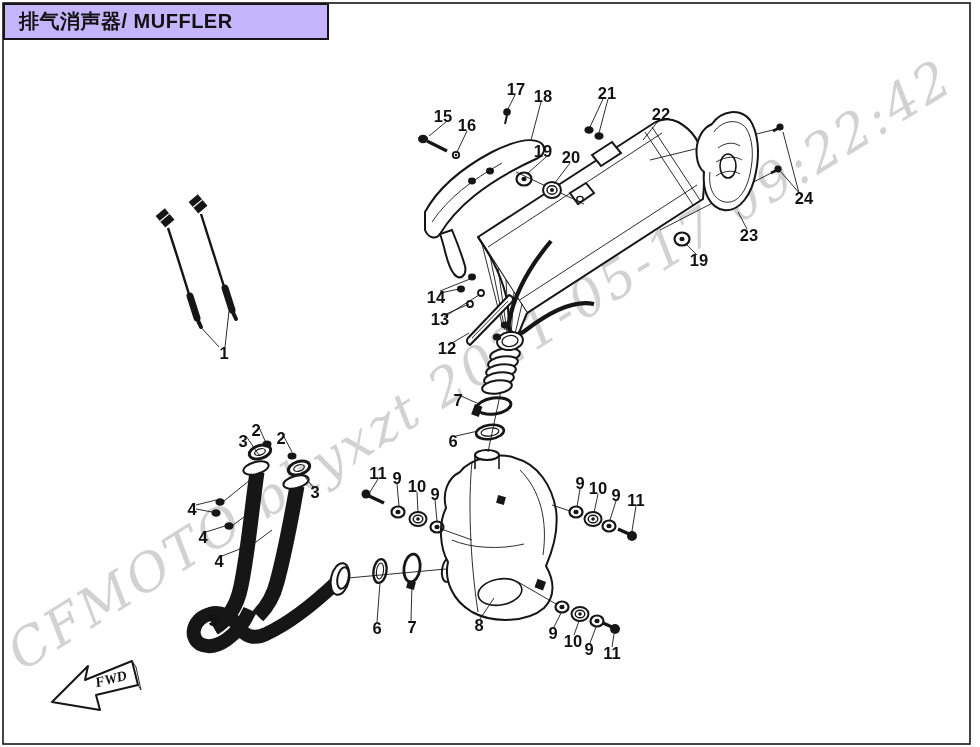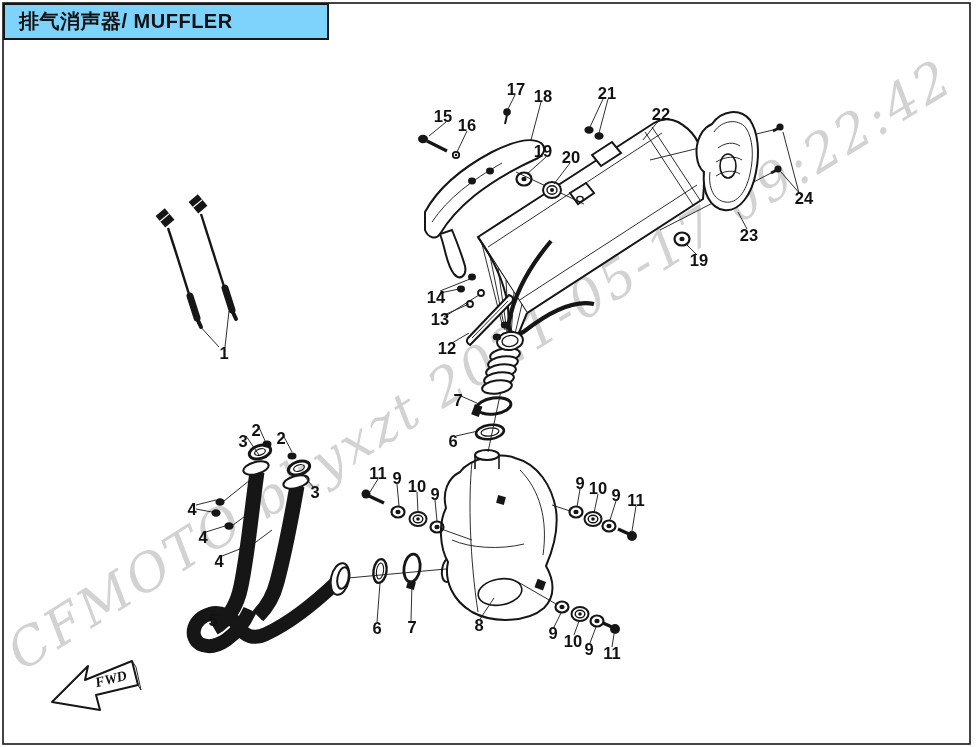--- a/index.html
+++ b/index.html
@@ -9,21 +9,21 @@
   .ln{stroke:#161616;fill:none;}
   .thin{stroke:#161616;stroke-width:0.9;fill:none;}
   .part{stroke:#161616;stroke-width:2;fill:#ffffff;}
   .dark{fill:#161616;stroke:none;}
   .callout{font-family:"Liberation Sans",sans-serif;font-weight:700;font-size:16.5px;
            fill:#111;text-anchor:middle;dominant-baseline:central;}
   #watermark-text{font-family:"DejaVu Serif",serif;font-style:italic;font-size:52px;
            fill:#c7c7c7;opacity:0.8;letter-spacing:3px;}
   #title-box{position:absolute;left:3px;top:3px;width:326px;height:37px;
            border:2px solid #161616;box-sizing:border-box;display:flex;align-items:center;
-           padding-left:14px;background:#7dd3fc;}
+           padding-left:14px;background:#c4b5fd;}
   #title-text{font-size:20px;font-weight:700;color:#111;letter-spacing:0.5px;
            font-family:"Liberation Sans",sans-serif;white-space:nowrap;}
 </style>
 </head>
 <body>
 
 <div id="page">
 
 <svg id="diagram-svg" width="980" height="747" viewBox="0 0 980 747">
 

